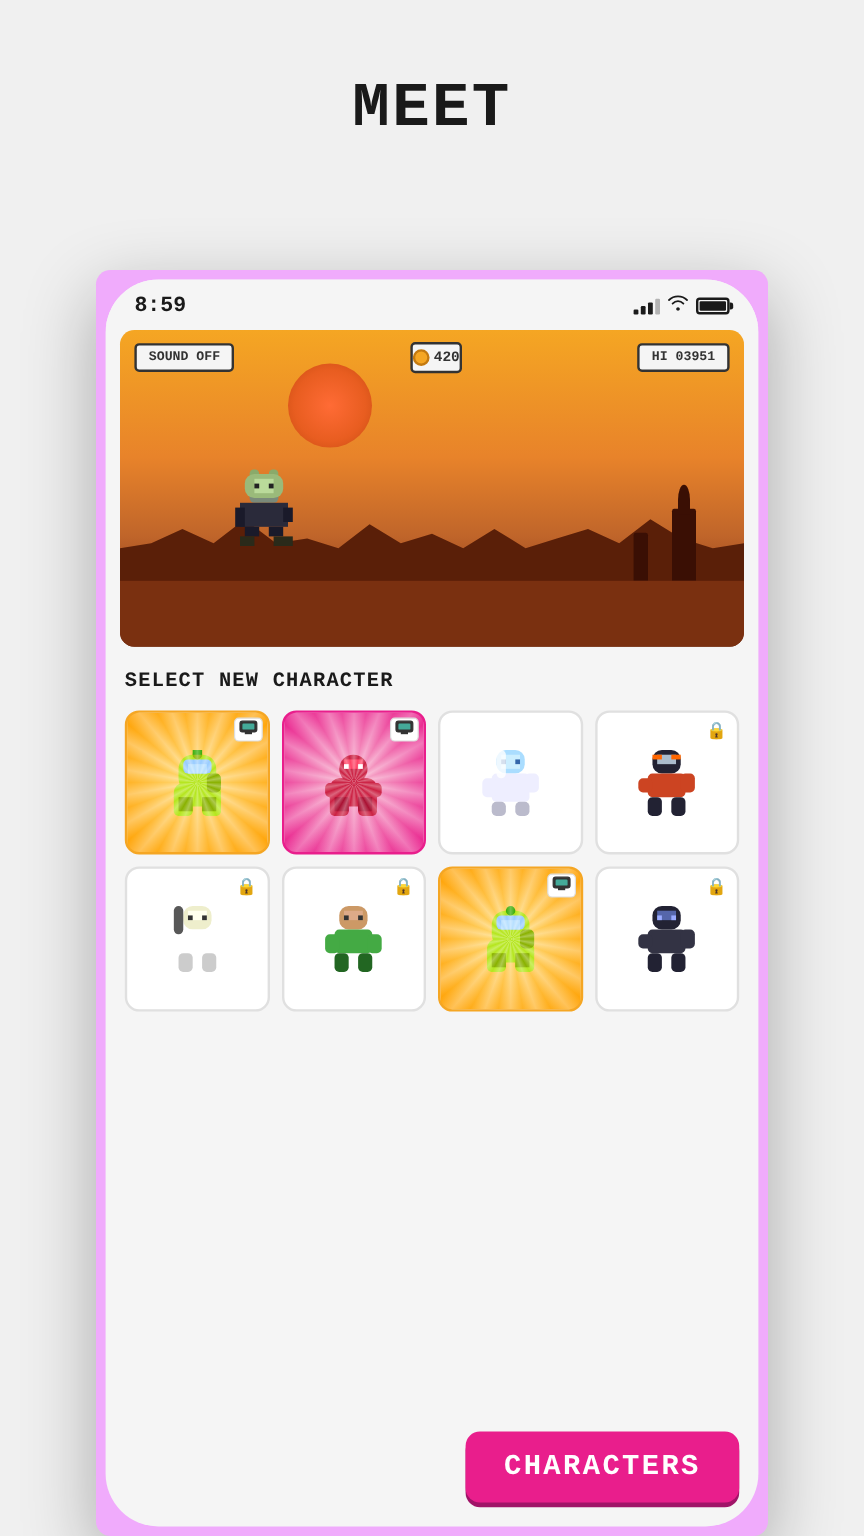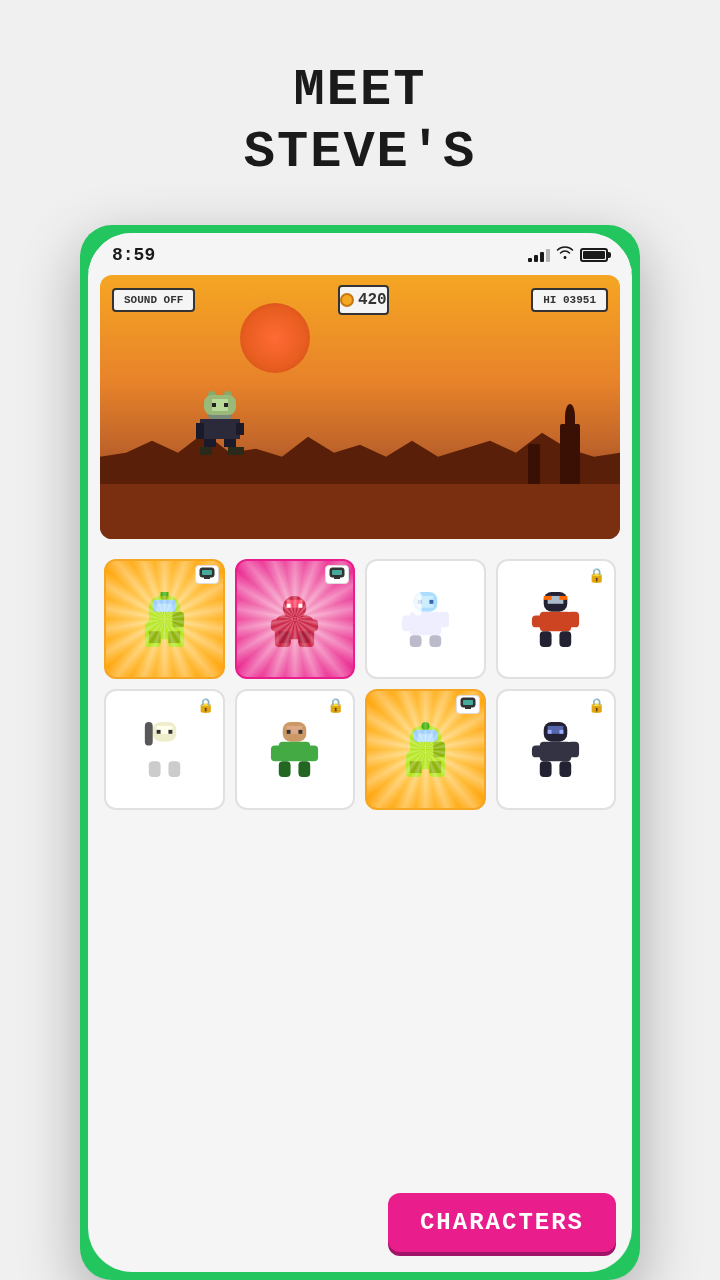--- a/index.html
+++ b/index.html
@@ -28,22 +28,22 @@
       color: #1a1a1a;
       font-family: 'Courier New', monospace;
       letter-spacing: 2px;
       line-height: 1.2;
       text-transform: uppercase;
     }
 
     .phone-wrapper {
       width: 560px;
       height: 1060px;
-      background: #22c55e;
-      border-radius: 32px;
+      background: #f0abfc;
+      border-radius: 12px;
       padding: 8px;
       box-shadow: 0 20px 60px rgba(0,0,0,0.3);
       position: relative;
     }
 
     .phone-inner {
       width: 100%;
       height: 100%;
       background: #f5f5f5;
       border-radius: 44px;
@@ -185,21 +185,21 @@
       font-weight: bold;
       font-family: 'Courier New', monospace;
       color: #333;
     }
 
     .hud-coins {
       background: #f5f5f5;
       border: 2px solid #333;
       border-radius: 4px;
       padding: 4px 0;
-      font-size: 16px;
+      font-size: 12px;
       font-weight: bold;
       font-family: 'Courier New', monospace;
       color: #333;
       display: flex;
       align-items: center;
       gap: 4px;
     }
 
     .coin-symbol {
       width: 14px;
@@ -366,21 +366,21 @@
       top: 0; left: 0; right: 0; bottom: 0;
       background: repeating-conic-gradient(rgba(255,255,255,0.3) 0deg, rgba(255,255,255,0) 10deg, rgba(255,255,255,0.3) 20deg);
     }
   </style>
 </head>
 <body>
 
 <div class="header-text">
   <h1>
     <span>MEET</span><br>
-    <span>STEVE'S</span><br>
+    <br>
   </h1>
 </div>
 
 <div class="phone-wrapper">
   <div class="phone-inner">
 
     <div class="status-bar">
       <span class="status-time">8:59</span>
       <div class="status-icons">
         <div class="signal-bars">
@@ -440,20 +440,21 @@
         <div class="hud-btn">SOUND OFF</div>
         <div class="hud-coins">
           <div class="coin-symbol"></div>
           <span>420</span>
         </div>
         <div class="hud-btn">HI  03951</div>
       </div>
     </div>
 
     <div class="select-section">
+      <div class="select-title">SELECT NEW CHARACTER</div>
 
       <div class="characters-grid">
 
         <div class="char-card selected-yellow">
           <div class="card-bg-rays"></div>
           <span class="tv-badge">
             <svg width="16" height="12" viewBox="0 0 16 12" fill="none">
               <rect x="1" y="1" width="14" height="9" rx="2" fill="#333" stroke="#333"></rect>
               <rect x="3" y="3" width="10" height="5" rx="1" fill="#4a9"></rect>
               <rect x="5" y="10" width="6" height="2" fill="#333"></rect>

